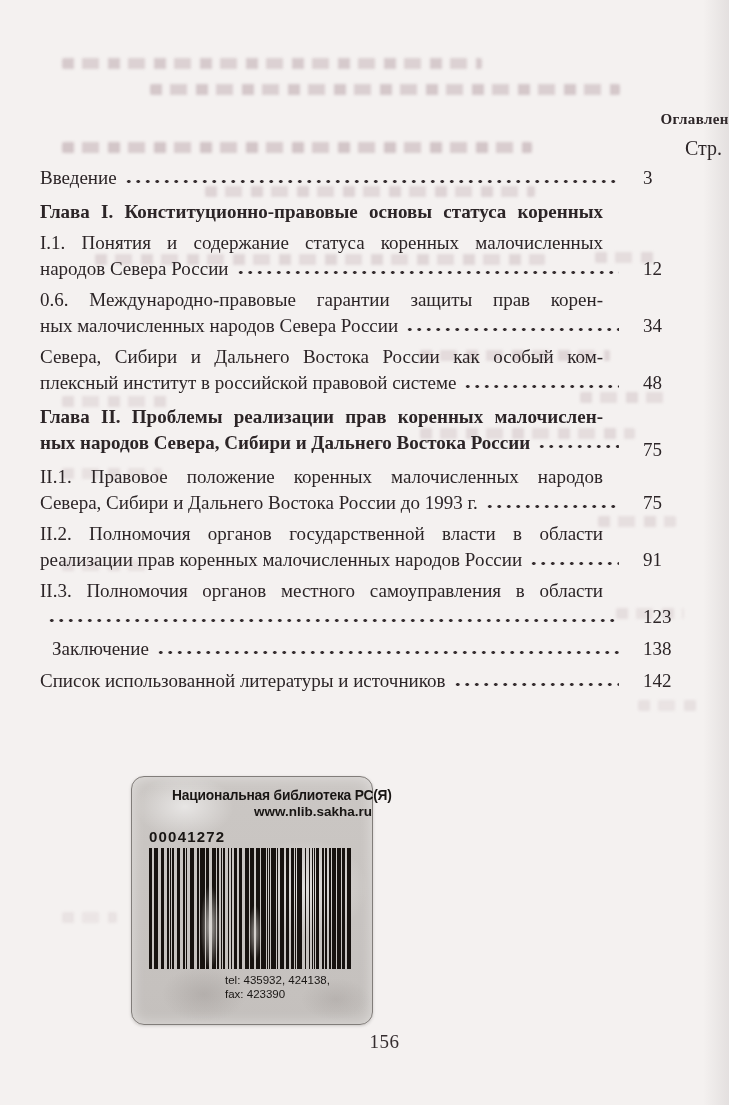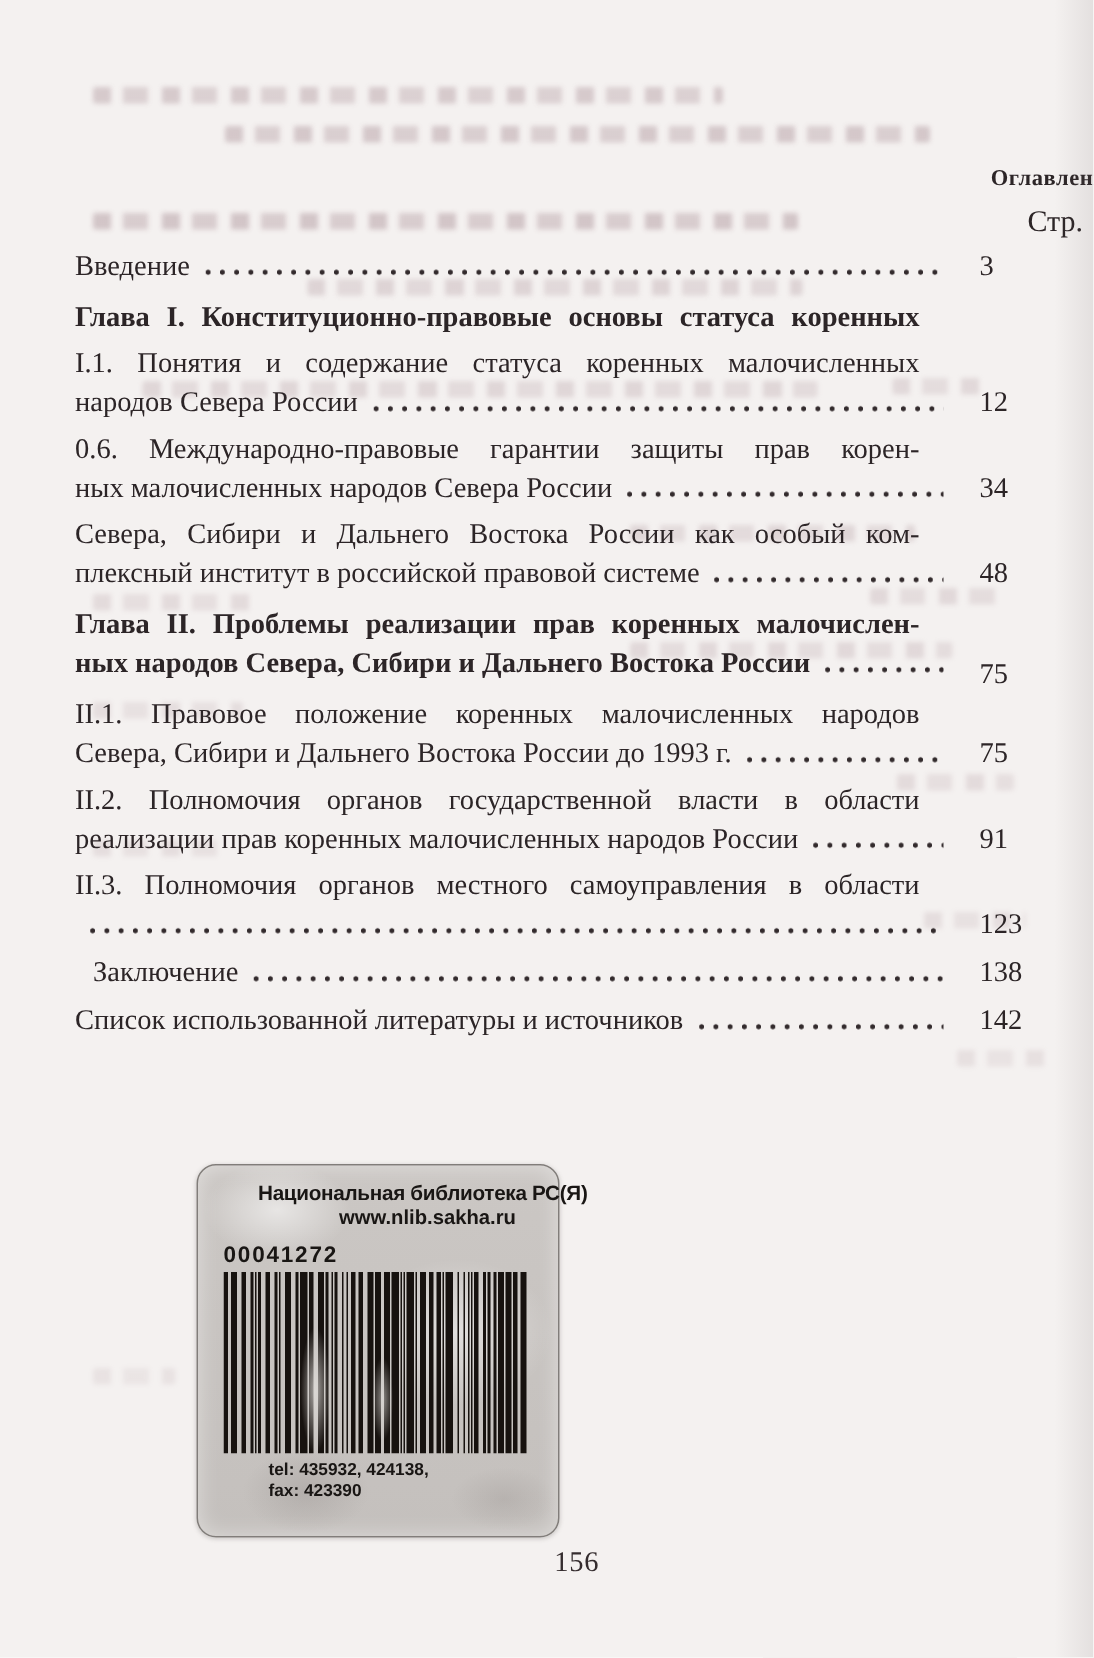--- a/index.html
+++ b/index.html
@@ -31,21 +31,21 @@
     position:absolute; top:105px; left:16px; width:100%;
     text-align:right; font-size:15px; line-height:28px; font-weight:bold;
     letter-spacing:0.4px;
   }
 
   .colhead {
     position:absolute; top:136px; right:7px;
     font-size:20px; line-height:24px;
   }
 
-  .toc { position:absolute; left:50px; top:165px; width:665px; }
+  .toc { position:absolute; left:40px; top:165px; width:665px; }
   .entry { margin:0 0 5px 0; font-size:19px; line-height:26px; }
   .entry.chapter { font-weight:bold; margin-top:8px; }
   .toc .entry:nth-child(7)  { margin-top:8px; }
   .toc .entry:nth-child(10) { margin-top:6px;margin-left:12px; }
   .toc .entry:nth-child(11) { margin-top:6px; }
 
   .line { white-space:nowrap; }
   .line.fill { width:563px; text-align:justify; text-align-last:justify; }
   .lastline { display:flex; align-items:baseline; }
   .lastline .txt { flex:none; }
@@ -69,38 +69,38 @@
       radial-gradient(50px 30px at 85% 90%, rgba(135,128,125,0.22), rgba(135,128,125,0) 70%),
       linear-gradient(#cbc7c4, #c4c0bd);
     box-shadow: inset 0 0 14px rgba(255,255,255,0.45), 0 1px 3px rgba(80,75,72,0.25);
     font-family:"Liberation Sans", sans-serif; color:#191614;
   }
   .sticker .name {
     margin:11px 5px 0 8px; font-size:13.8px; font-weight:bold;
     letter-spacing:-0.2px; white-space:nowrap;padding-left:32px;
   }
   .sticker .web {
-    margin-top:1px; padding-right:28px; text-align:right;
+    margin-top:1px; text-align:right;
     font-size:13.5px; font-weight:bold;
   }
   .sticker .acc {
     margin:9px 0 0 17px; font-size:15px; font-weight:bold; letter-spacing:1.2px;
   }
   .barcode {
     position:relative; margin:3px 0 0 17px; width:204px; height:121px;
     display:flex; align-items:stretch; overflow:hidden;
   }
   .barcode span { flex:none; height:100%; background:#17120f; }
   .barcode::after { 
     content:""; position:absolute; inset:0;
     background:
       radial-gradient(14px 60px at 30% 65%, rgba(225,222,219,0.75), rgba(225,222,219,0) 70%),
       radial-gradient(10px 40px at 52% 70%, rgba(225,222,219,0.6), rgba(225,222,219,0) 70%);
   }
-  .telfax { margin:5px 0 0 47px; font-size:11.5px; font-weight:bold; line-height:13.5px; }
+  .telfax { margin:5px 0 0 93px; font-size:11.5px; font-weight:normal; line-height:13.5px; }
 
   .folio {
     position:absolute; top:1031px; left:0; width:100%;
     text-align:center; text-indent:40px; font-size:19px; letter-spacing:0.5px;
     color:#352d2f;
   }
 </style>
 </head>
 <body>
 

